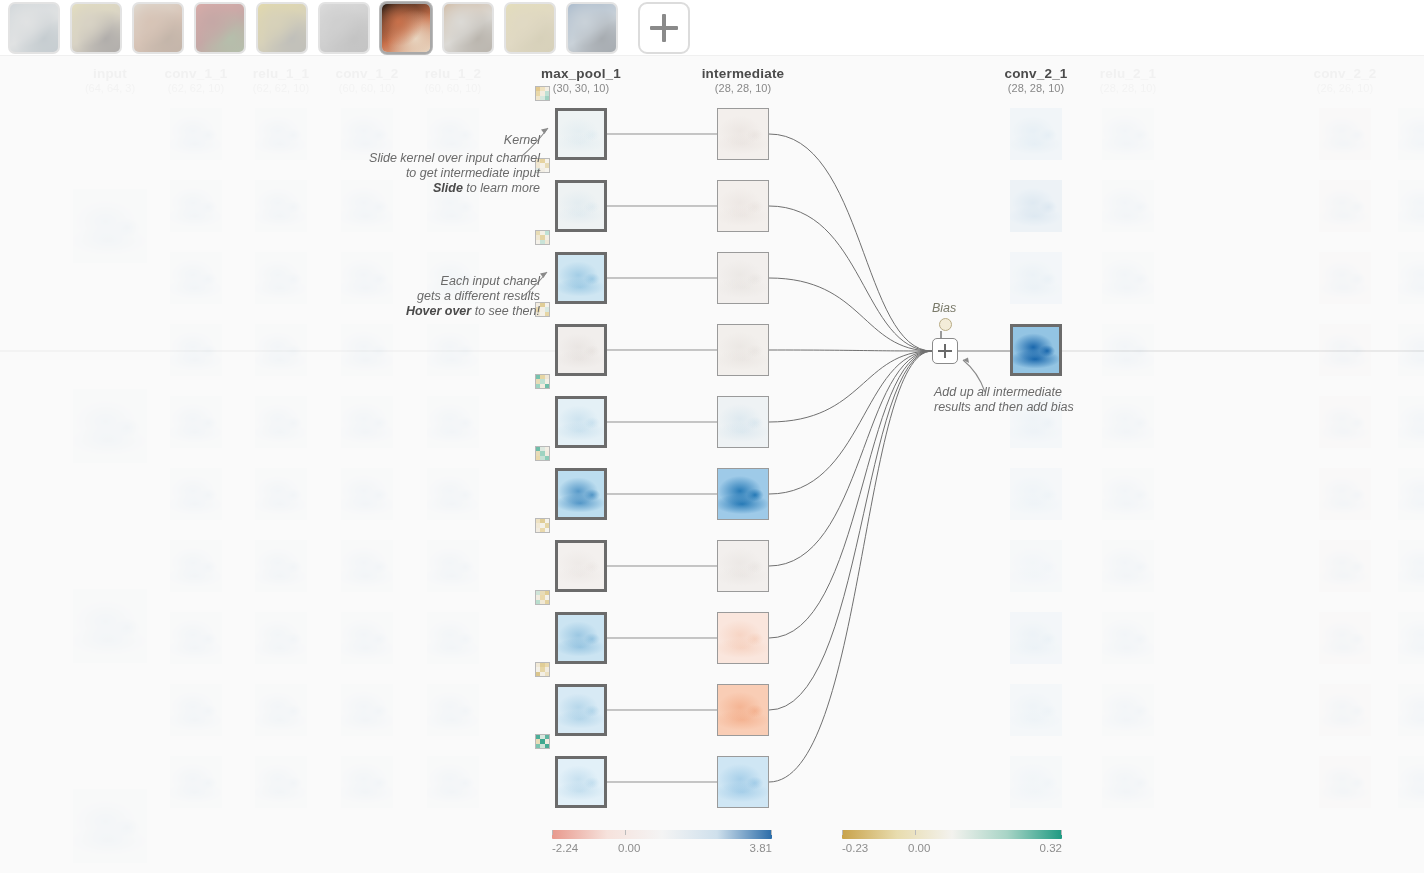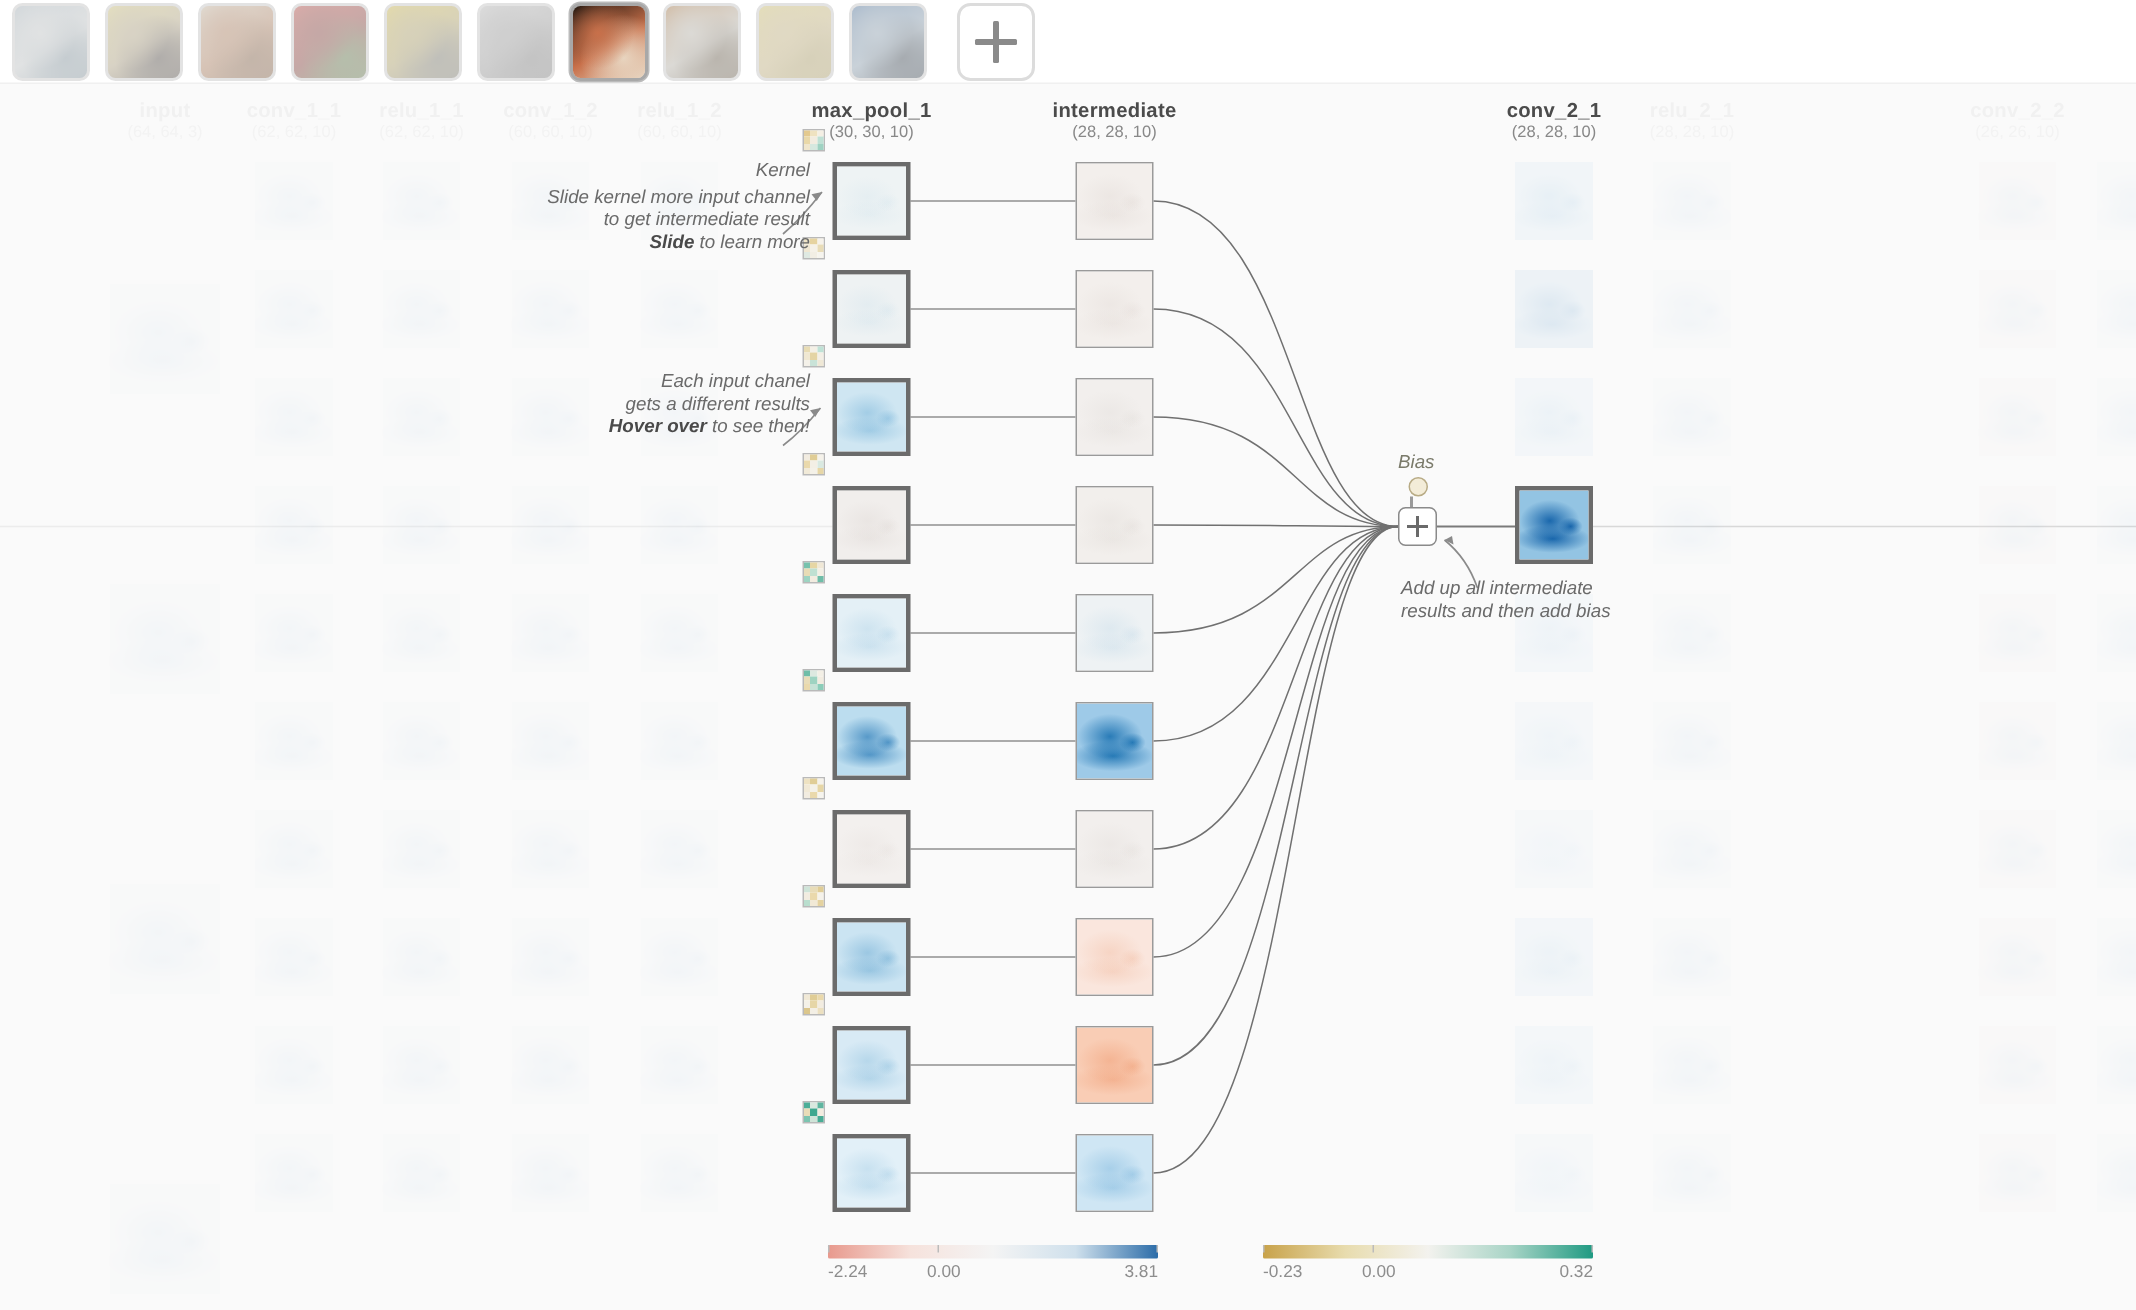--- a/index.html
+++ b/index.html
@@ -73,21 +73,21 @@
 
   
   #edges{position:absolute;left:0;top:0;width:1424px;height:873px;pointer-events:none;}
 
   
   .annot{
     position:absolute;font-style:italic;color:#6a6a6a;font-size:12.5px;
     line-height:15px;white-space:nowrap;
   }
   .annot b{font-weight:bold;font-style:italic;color:#4a4a4a;}
-  .annot.right{text-align:right;}
+  .annot.right{text-align:right;margin-top:27px;}
 
   
   .legend{position:absolute;}
   .legend .bar{height:9px;border-radius:1px;}
   .legend .ticks{position:relative;height:16px;margin-top:3px;}
   .legend .ticks span{
     position:absolute;font-size:11.5px;color:#8d8d8d;white-space:nowrap;
   }
   .legend .tickmark{position:absolute;top:0;width:1px;height:5px;background:#bbb;}
 </style>
@@ -661,22 +661,22 @@
               border-radius:5px;background:#fff;box-sizing:border-box;">
     <div style="position:absolute;left:50%;top:5px;width:1.6px;height:14px;margin-left:-0.8px;background:#6a6a6a;"></div>
     <div style="position:absolute;top:50%;left:5px;height:1.6px;width:14px;margin-top:-0.8px;background:#6a6a6a;"></div>
   </div>
 </div>
 
 <div class="annot right" style="left:300px;top:106px;width:240px;">
   <span>Kernel</span>
 </div>
 <div class="annot right" style="left:260px;top:124px;width:280px;">
-  <div>Slide kernel more input channel</div>
-  <div>to get intermediate result</div>
+  <div>Slide kernel over input channel</div>
+  <div>to get intermediate input</div>
   <div>
     <b>Slide</b><span> to learn more</span>
   </div>
 </div>
 
 <div class="annot right" style="left:300px;top:247px;width:240px;">
   <div>Each input chanel</div>
   <div>gets a different results</div>
   <div>
     <b>Hover over</b><span> to see then!</span>

